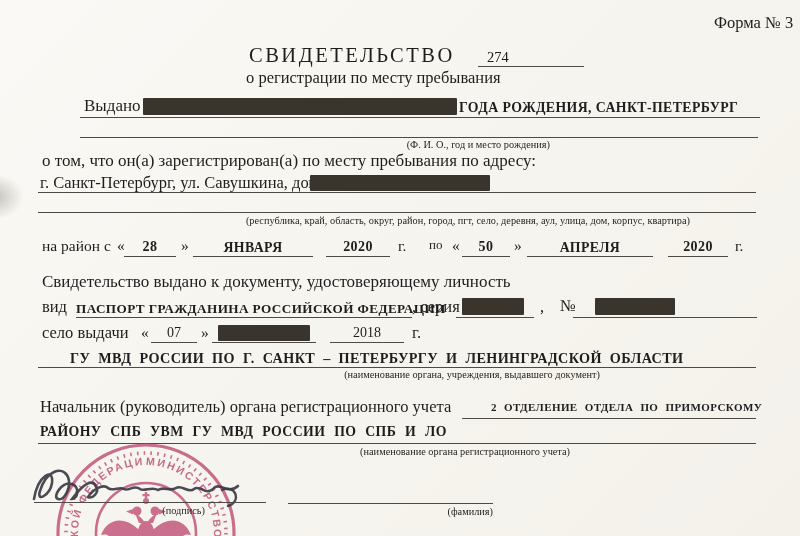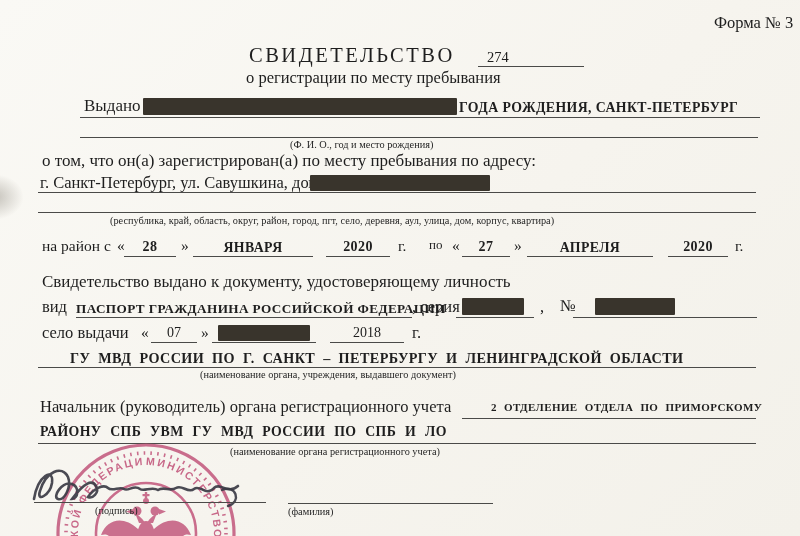--- a/index.html
+++ b/index.html
@@ -2,21 +2,21 @@
 <html><head>
 <meta charset="utf-8">
 <style>
   html,body{margin:0;padding:0;background:#888;}
   .page{position:relative;width:800px;height:536px;overflow:hidden;
     background:linear-gradient(135deg,#faf9f5 0%,#f6f4ee 55%,#f3f1ea 100%);
     font-family:"Liberation Serif","DejaVu Serif",serif;color:#1e1e1e;}
   .abs{position:absolute;white-space:nowrap;}
   .uline{position:absolute;border-top:1.4px solid #4a4a48;height:0;}
   .redact{position:absolute;background:#39342c;border-radius:1px;}
-  .cap{font-size:10.3px;color:#262626;text-align:left;white-space:nowrap;}
+  .cap{font-size:10.3px;color:#262626;text-align:right;white-space:nowrap;}
   .bigtxt{font-size:17px;}
   .boldcaps{font-weight:bold;letter-spacing:.4px;}
   .ctr{text-align:center;}
   .crease{position:absolute;left:-6px;top:174px;width:30px;height:46px;
     background:radial-gradient(ellipse at left center,rgba(110,104,92,.38),rgba(110,104,92,0) 70%);}
 </style>
 </head>
 <body>
 
 <div class="page">
@@ -50,21 +50,21 @@
   <div class="abs ctr boldcaps" style="left:124px;top:239px;width:52px;font-size:14px;">28</div>
   <div class="abs" style="left:181px;top:237px;font-size:15.5px;">»</div>
   <div class="uline" style="left:193px;top:256px;width:120px;"></div>
   <div class="abs ctr boldcaps" style="left:193px;top:240px;width:120px;font-size:13.8px;">ЯНВАРЯ</div>
   <div class="uline" style="left:326px;top:256px;width:64px;"></div>
   <div class="abs ctr boldcaps" style="left:326px;top:239px;width:64px;font-size:14px;">2020</div>
   <div class="abs" style="left:398px;top:237px;font-size:15.5px;">г.</div>
   <div class="abs" style="left:429px;top:237px;font-size:13px;text-align:center;">по</div>
   <div class="abs" style="left:452px;top:237px;font-size:15.5px;">«</div>
   <div class="uline" style="left:462px;top:256px;width:48px;"></div>
-  <div class="abs ctr boldcaps" style="left:462px;top:239px;width:48px;font-size:14px;">27</div>
+  <div class="abs ctr boldcaps" style="left:462px;top:239px;width:48px;font-size:14px;">50</div>
   <div class="abs" style="left:514px;top:237px;font-size:15.5px;">»</div>
   <div class="uline" style="left:527px;top:256px;width:126px;"></div>
   <div class="abs ctr boldcaps" style="left:527px;top:240px;width:126px;font-size:13.8px;">АПРЕЛЯ</div>
   <div class="uline" style="left:668px;top:256px;width:60px;"></div>
   <div class="abs ctr boldcaps" style="left:668px;top:239px;width:60px;font-size:14px;">2020</div>
   <div class="abs" style="left:735px;top:237px;font-size:15.5px;">г.</div>
 
   <div class="abs bigtxt" style="left:42px;top:272px;">Свидетельство выдано к документу, удостоверяющему личность</div>
 
   <div class="abs" style="left:42px;top:297px;font-size:16.5px;">вид</div>

